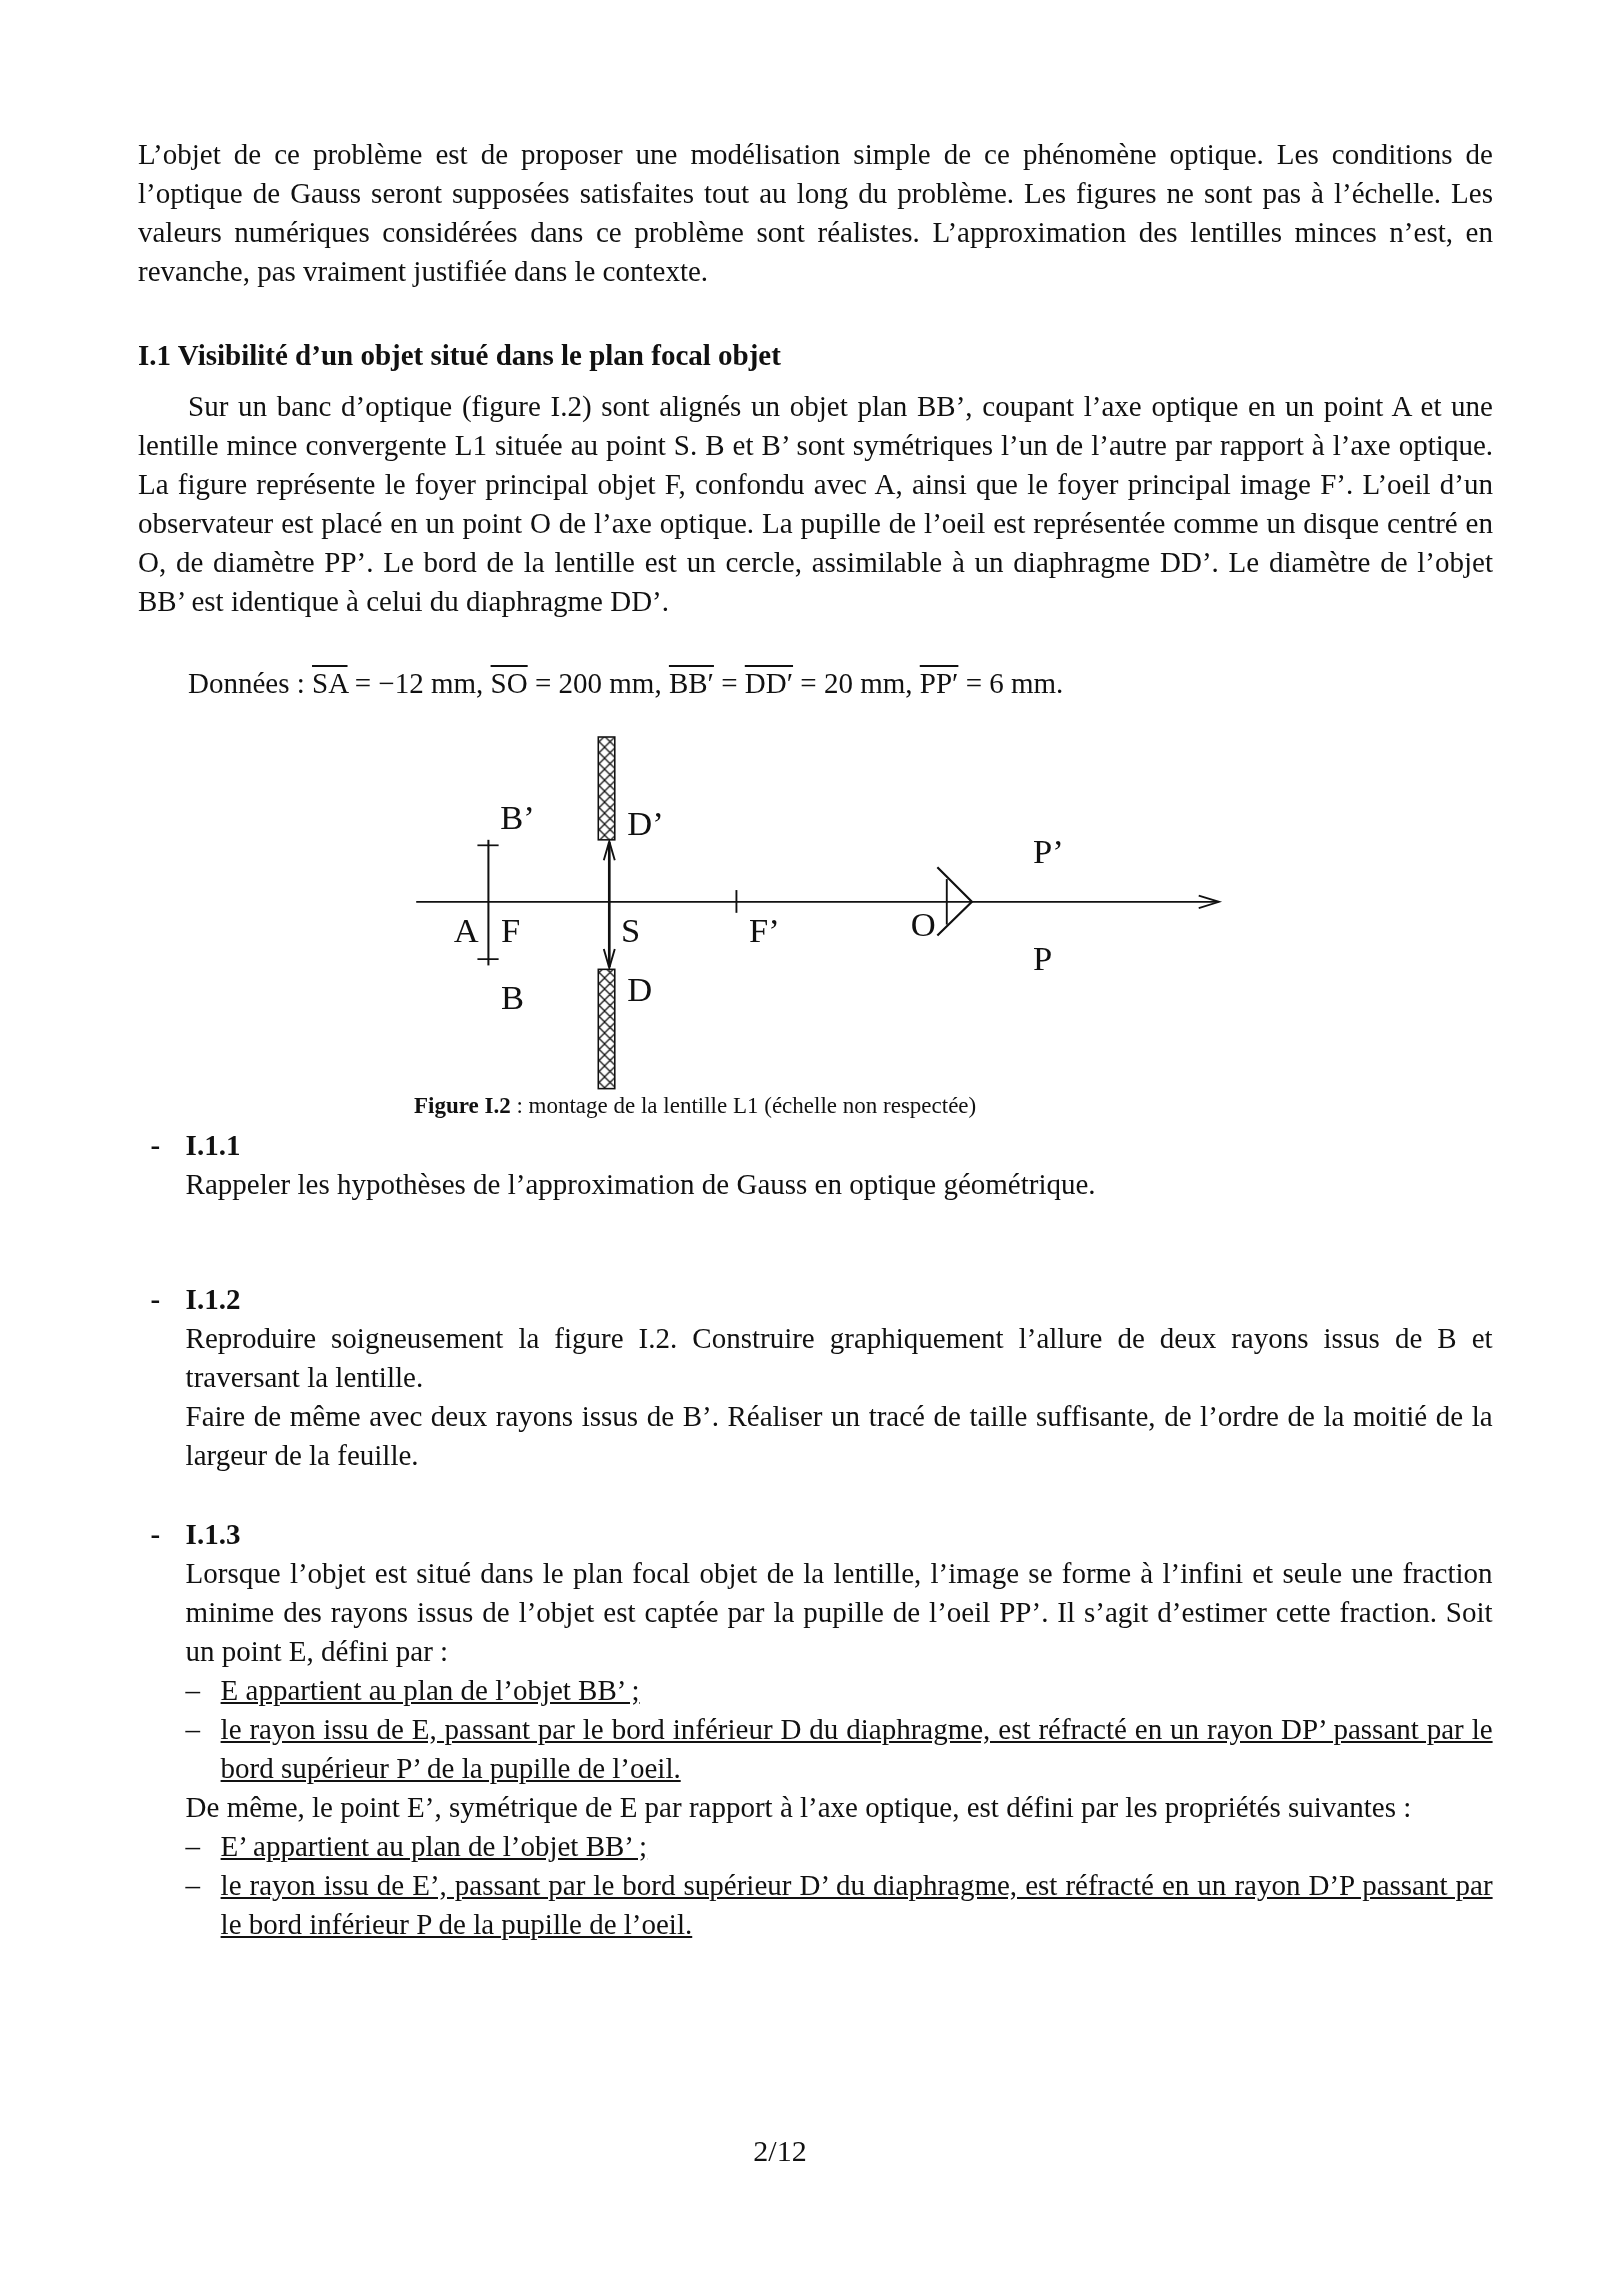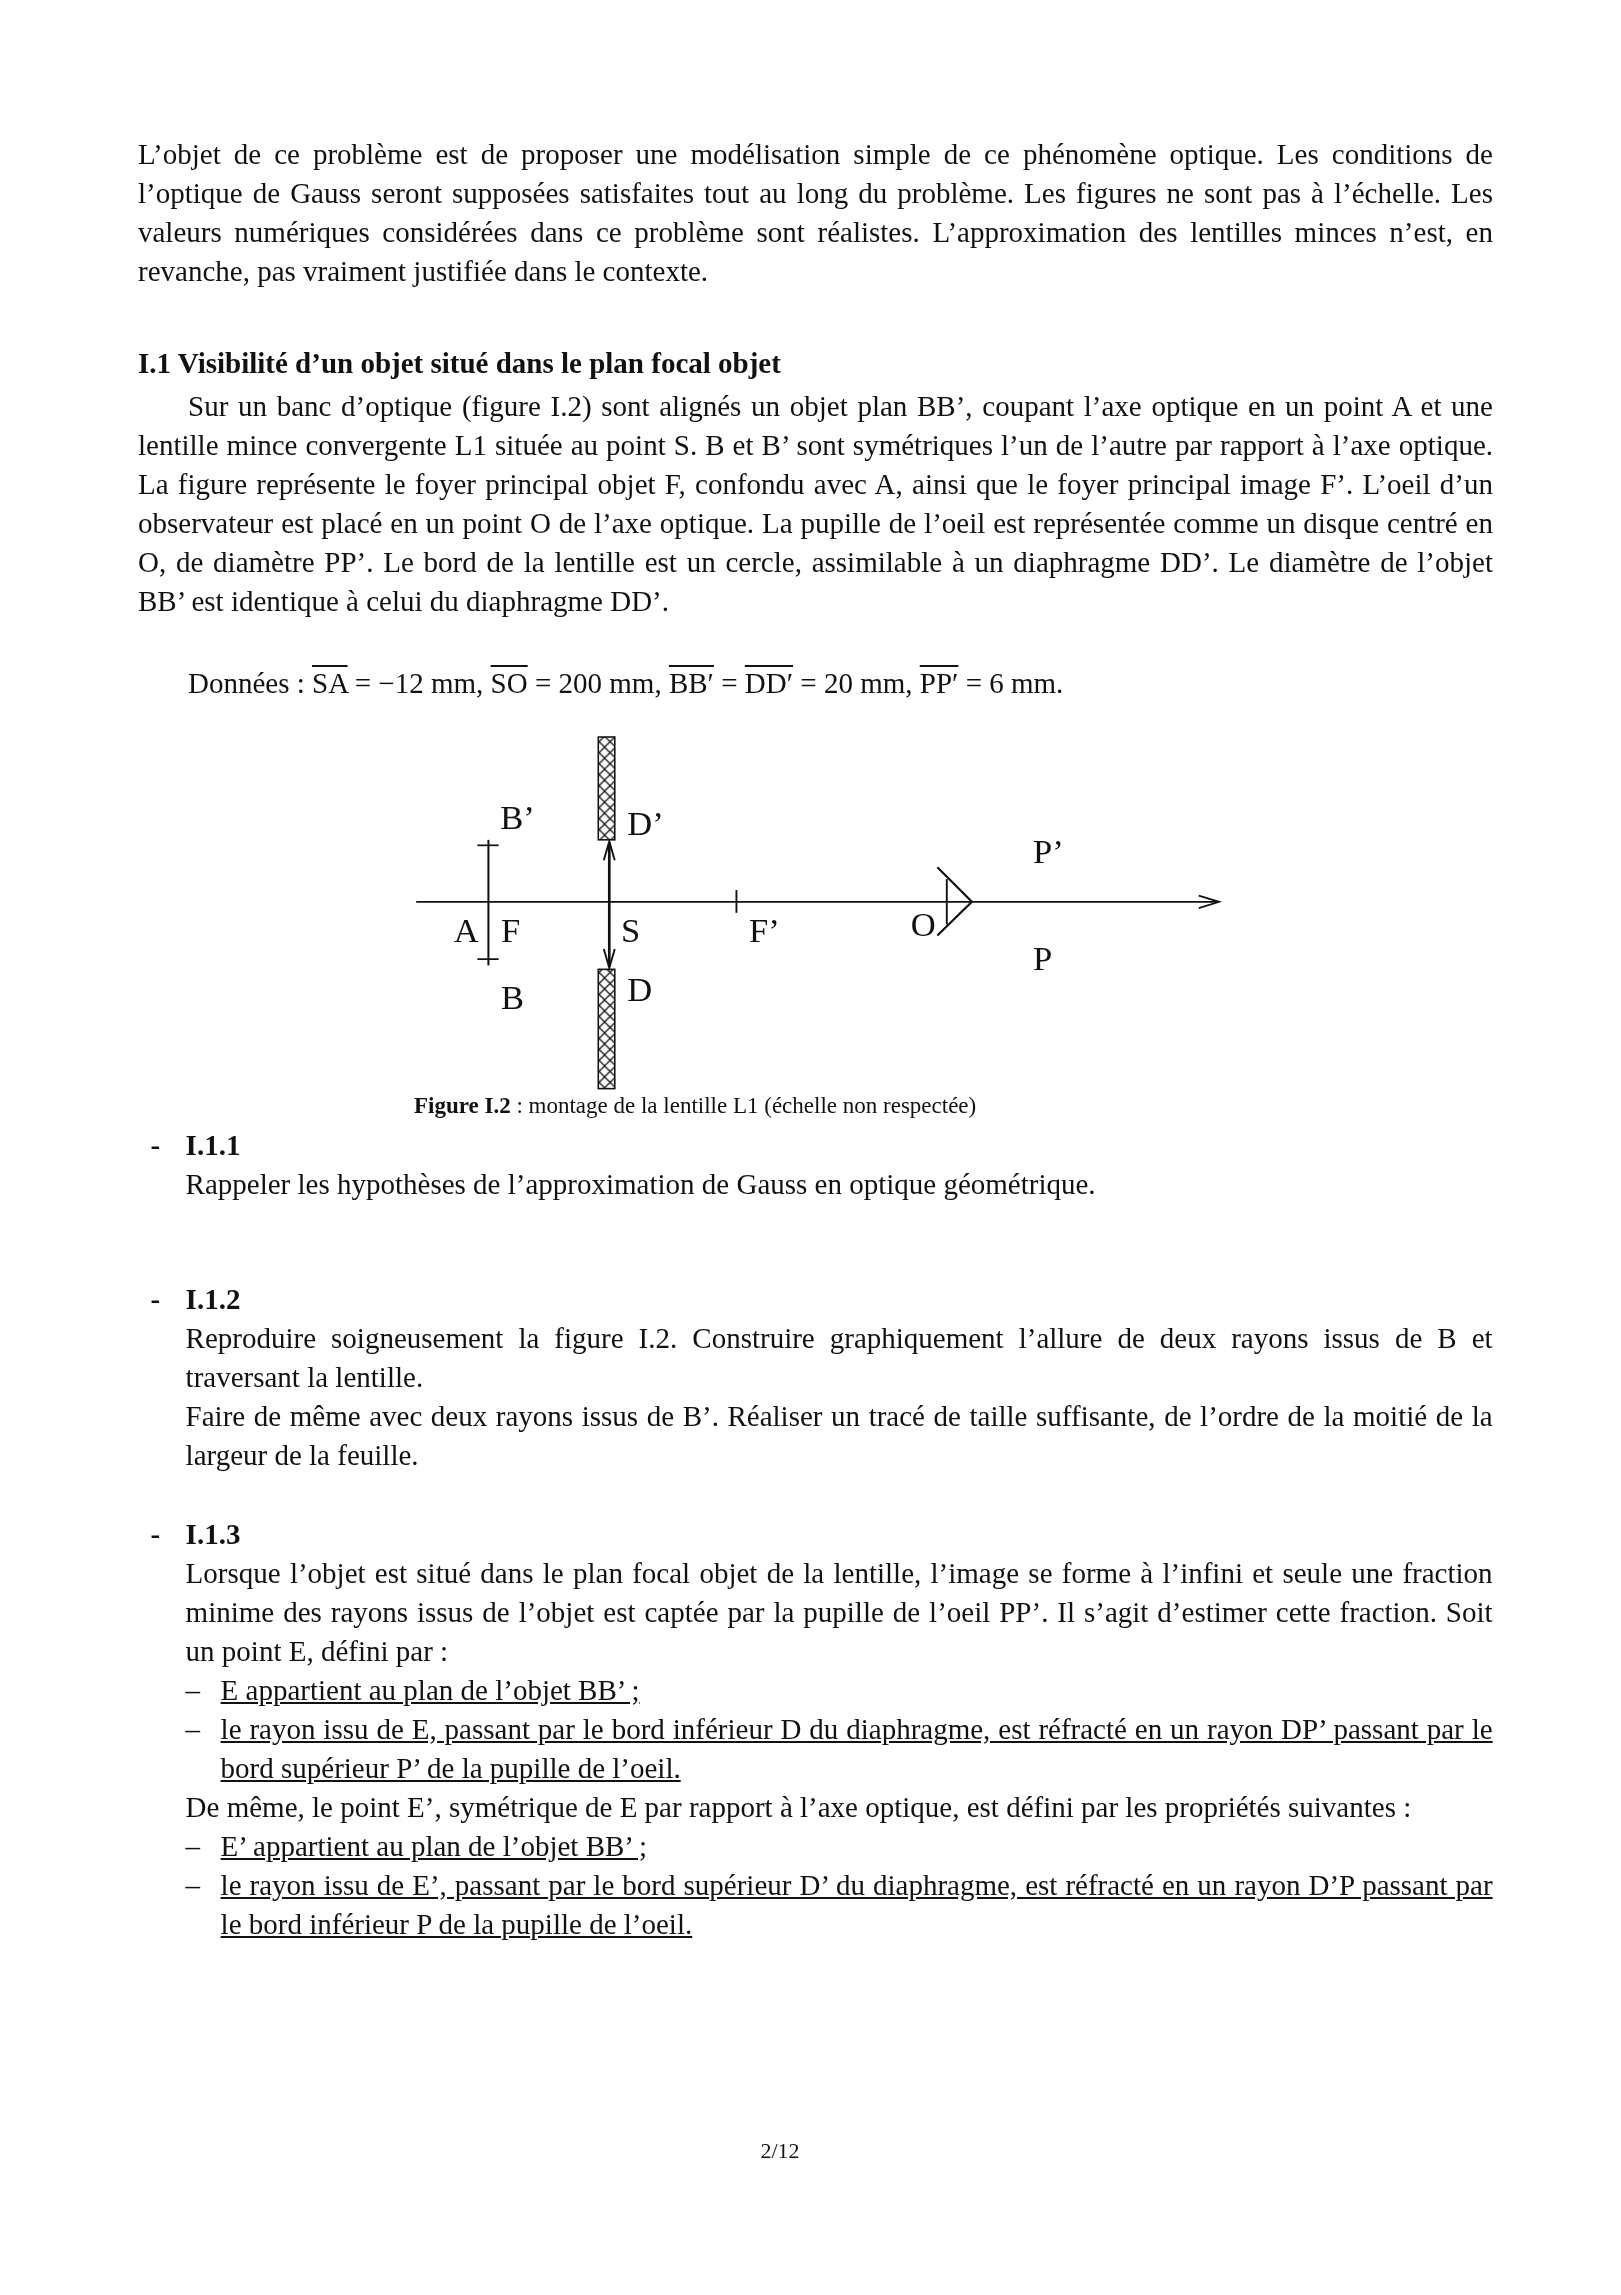--- a/index.html
+++ b/index.html
@@ -16,33 +16,33 @@
   .caption { position: absolute; left: 415px; top: 1086px; font-size: 23px; line-height: 39px; white-space: nowrap; }
   .caption b { font-weight: bold; }
   .q { position: absolute; left: 12.6px; width: 1342px; }
   .q-title { font-size: 29px; line-height: 39px; font-weight: bold; }
   .q-title .dash { display: inline-block; width: 35px; font-weight: bold; }
   .q-body { margin-left: 35px; font-size: 29px; line-height: 39px; text-align: justify; }
   .q-body p { margin: 0; }
   .li { display: flex; }
   .li .mk { width: 35px; flex: 0 0 35px; }
   .li .tx { flex: 1; text-align: justify; text-decoration: underline; }
-  .footer { position: absolute; left: 0; width: 1560px; top: 2135px; text-align: center; font-size: 22px; line-height: 31px; }
+  .footer { position: absolute; left: 0; width: 1560px; top: 2135px; text-align: center; font-size: 30px; line-height: 31px; }
   .lbl { font-family: "Liberation Serif", serif; font-size: 44px; fill: #111; }
 </style>
 </head>
 <body>
 
 <div class="page">
 
   <div class="para" style="top:135px;">
     <p style="text-align:justify;text-align-last:left;">L’objet de ce problème est de proposer une modélisation simple de ce phénomène optique. Les conditions de l’optique de Gauss seront supposées satisfaites tout au long du problème. Les figures ne sont pas à l’échelle. Les valeurs numériques considérées dans ce problème sont réalistes. L’approximation des lentilles minces n’est, en revanche, pas vraiment justifiée dans le contexte.</p>
   </div>
 
-  <div class="heading" style="top:344px;">I.1 Visibilité d’un objet situé dans le plan focal objet</div>
+  <div class="heading" style="top:336px;">I.1 Visibilité d’un objet situé dans le plan focal objet</div>
 
   <div class="para indent" style="top:387px;">
     <p style="text-align:justify;text-align-last:left;">Sur un banc d’optique (figure I.2) sont alignés un objet plan BB’, coupant l’axe optique en un point A et une lentille mince convergente L1 située au point S. B et B’ sont symétriques l’un de l’autre par rapport à l’axe optique. La figure représente le foyer principal objet F, confondu avec A, ainsi que le foyer principal image F’. L’oeil d’un observateur est placé en un point O de l’axe optique. La pupille de l’oeil est représentée comme un disque centré en O, de diamètre PP’. Le bord de la lentille est un cercle, assimilable à un diaphragme DD’. Le diamètre de l’objet BB’ est identique à celui du diaphragme DD’.</p>
   </div>
 
   <div class="data-line" style="top:664px;">
     <span>Données :</span>
     <span class="ov">SA</span><span> = −12 mm, </span><span class="ov">SO</span><span> = 200 mm, </span><span class="ov">BB′</span><span> = </span><span class="ov">DD′</span><span> = 20 mm, </span><span class="ov">PP′</span><span> = 6 mm.</span>
   </div>
 </div>

